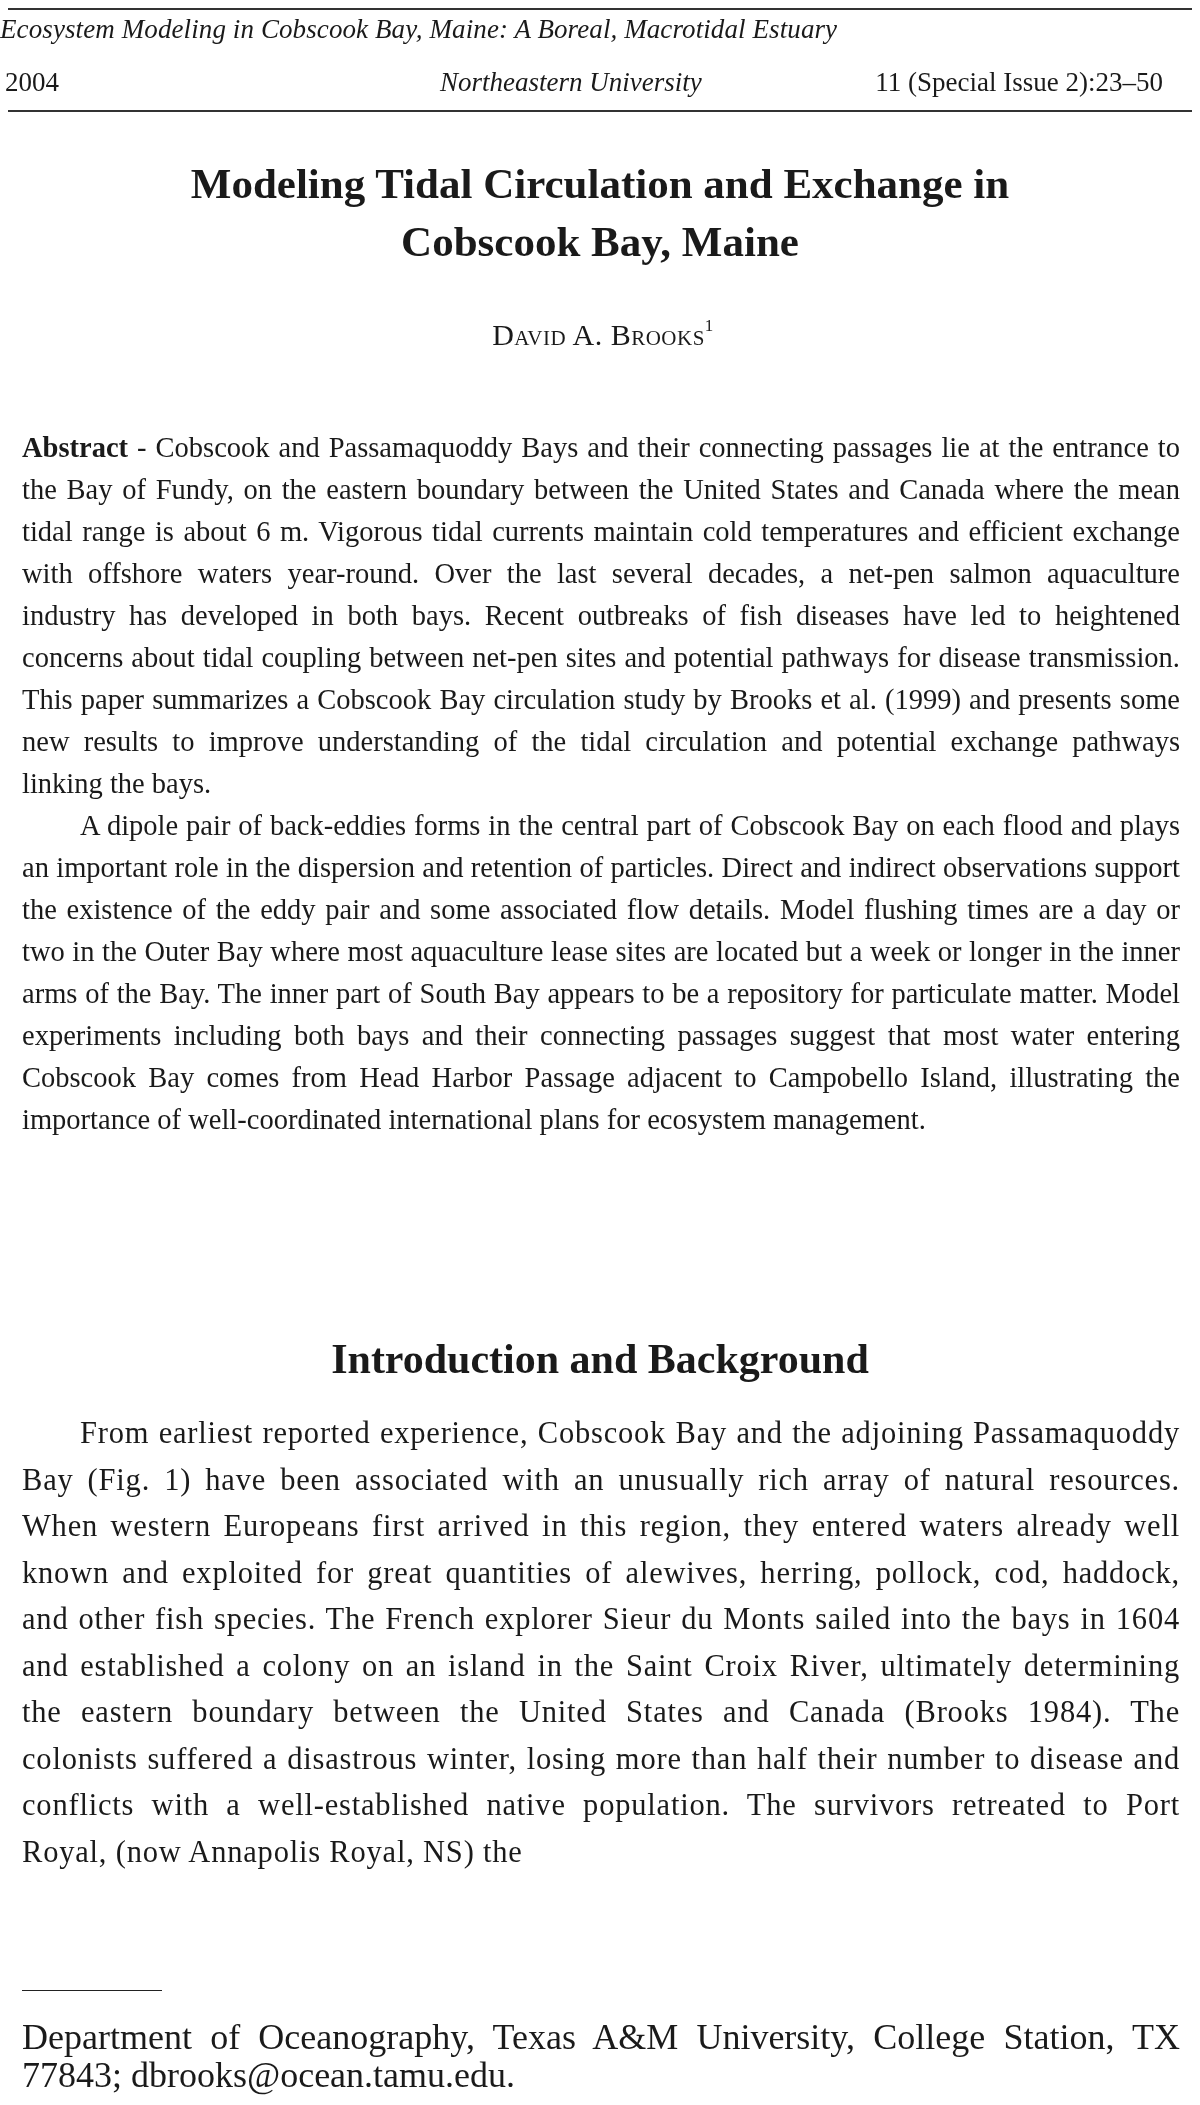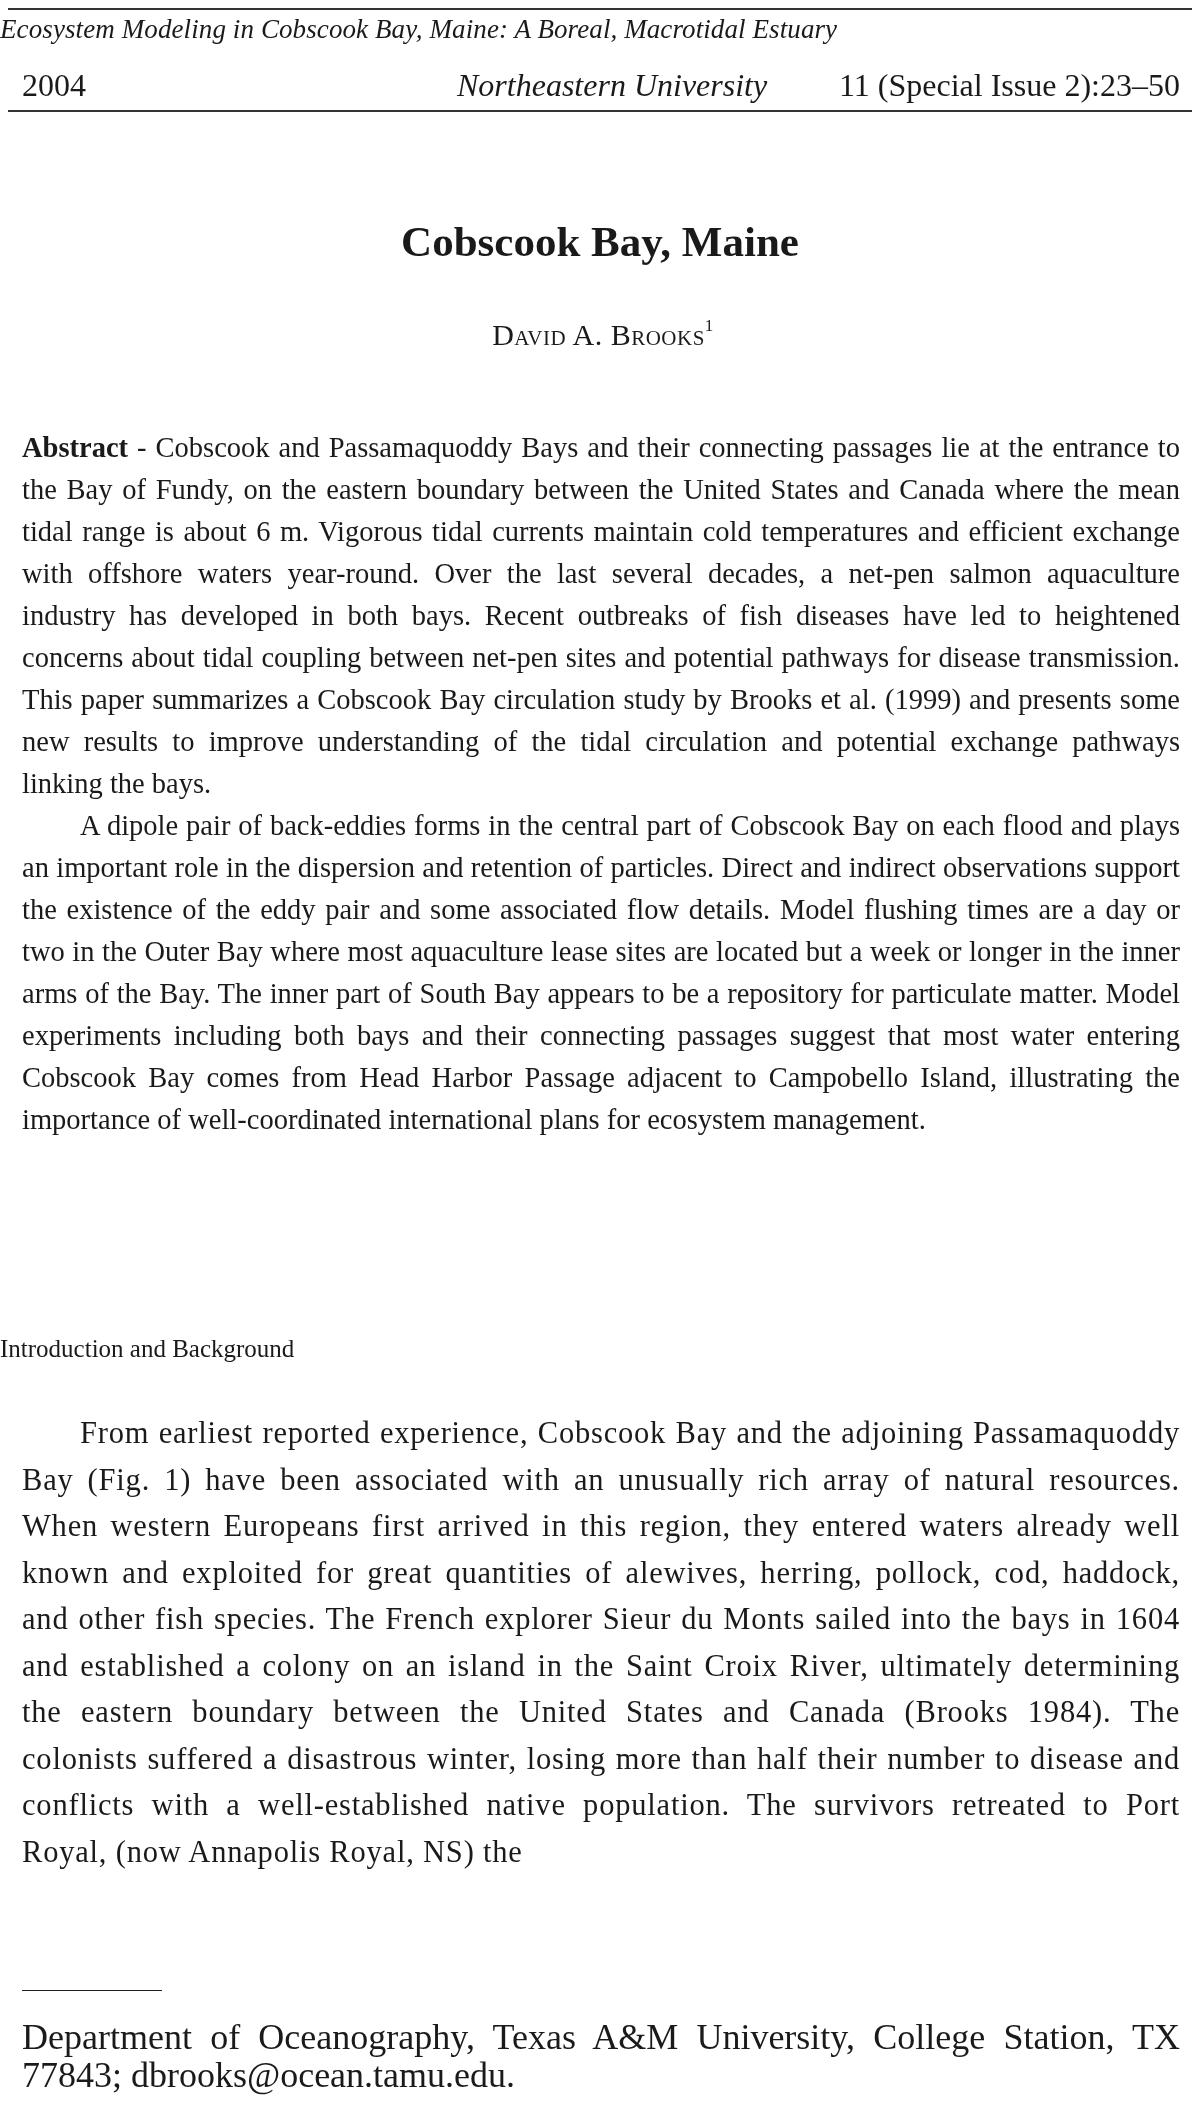--- a/index.html
+++ b/index.html
@@ -7,21 +7,21 @@
     width: 1200px; height: 2105px; position: relative; overflow: hidden;
     font-family: "Liberation Serif", "DejaVu Serif", serif; color: #1a1a1a;
   }
   .rule { position: absolute; left: 8px; width: 1184px; height: 2px; background: #333; }
   .rule.top { top: 8px; }
   .rule.mid { top: 110px; }
   .series {
     position: absolute; top: 14px; left: 0; width: 966px; text-align: left;
     font-style: italic; font-size: 27px; letter-spacing: 0.1px;
   }
-  .runhead { position: absolute; top: 67px; left: 22px; width: 1158px; height: 36px; font-size: 32px; }
+  .runhead { position: absolute; top: 67px; left: 5px; width: 1158px; height: 36px; font-size: 27px; }
   .runhead .year { position: absolute; left: 0; top: 0; }
   .runhead .journal { position: absolute; left: 435px; top: 0; font-style: italic; }
   .runhead .issue { position: absolute; right: 0; top: 0; }
   .title {
     position: absolute; top: 155px; left: 0; width: 1200px; text-align: center;
     font-weight: bold; font-size: 43px; line-height: 58px;
   }
   .author {
     position: absolute; top: 318px; left: 3px; width: 1200px; text-align: center;
     font-size: 30px; font-variant: small-caps; letter-spacing: 0.5px;
@@ -29,22 +29,22 @@
   .author sup { font-size: 17px; font-variant: normal; vertical-align: 14px; line-height: 0; }
   .textblock {
     position: absolute; left: 22px; width: 1158px; font-size: 28.5px;
     line-height: 42px; text-align: justify;
   }
   .abstract { top: 412px; margin-top: 15px; }
   .abstract p, .intro p { margin: 0; }
   .abstract p.indent, .intro p { text-indent: 58px; }
   .abstract .label { font-weight: bold; }
   .section-heading {
-    position: absolute; top: 1335px; left: 0; width: 1200px; text-align: left;
-    font-weight: normal; font-size: 25px;
+    position: absolute; top: 1335px; left: 0; width: 1200px; text-align: center;
+    font-weight: bold; font-size: 42px;
   }
   .intro { top: 1410px; font-size: 30.5px; line-height: 46.5px; letter-spacing: 0.8px; }
   .footrule { position: absolute; left: 22px; top: 1990px; width: 140px; height: 1px; background: #222; }
   .footnote {
     position: absolute; left: 22px; top: 2018px; width: 1158px; font-size: 36px; line-height: 38px;
     text-align: justify;
   }
 </style>
 </head>
 <body>
@@ -52,21 +52,21 @@
 <div class="rule top"></div>
 <div class="series">Ecosystem Modeling in Cobscook Bay, Maine: A Boreal, Macrotidal Estuary</div>
 <div class="runhead">
   <span class="year">2004</span>
   <span class="journal">Northeastern University</span>
   <span class="issue">11 (Special Issue 2):23–50</span>
 </div>
 <div class="rule mid"></div>
 
 <h1 class="title" style="margin:0;font-weight:bold;">
-  <br>
+  <span>Modeling Tidal Circulation and Exchange in</span><br>
   <span>Cobscook Bay, Maine</span>
 </h1>
 
 <div class="author">
   <span>David A. Brooks</span><sup>1</sup>
 </div>
 
 <div class="textblock abstract">
   <p><span class="label">Abstract</span><span style="white-space:pre"> - </span><span>Cobscook and Passamaquoddy Bays and their connecting passages lie at the entrance to the Bay of Fundy, on the eastern boundary between the United States and Canada where the mean tidal range is about 6 m. Vigorous tidal currents maintain cold temperatures and efficient exchange with offshore waters year-round. Over the last several decades, a net-pen salmon aquaculture industry has developed in both bays. Recent outbreaks of fish diseases have led to heightened concerns about tidal coupling between net-pen sites and potential pathways for disease transmission. This paper summarizes a Cobscook Bay circulation study by Brooks et al. (1999) and presents some new results to improve understanding of the tidal circulation and potential exchange pathways linking the bays.</span></p>
   <p class="indent">A dipole pair of back-eddies forms in the central part of Cobscook Bay on each flood and plays an important role in the dispersion and retention of particles. Direct and indirect observations support the existence of the eddy pair and some associated flow details. Model flushing times are a day or two in the Outer Bay where most aquaculture lease sites are located but a week or longer in the inner arms of the Bay. The inner part of South Bay appears to be a repository for particulate matter. Model experiments including both bays and their connecting passages suggest that most water entering Cobscook Bay comes from Head Harbor Passage adjacent to Campobello Island, illustrating the importance of well-coordinated international plans for ecosystem management.</p>

